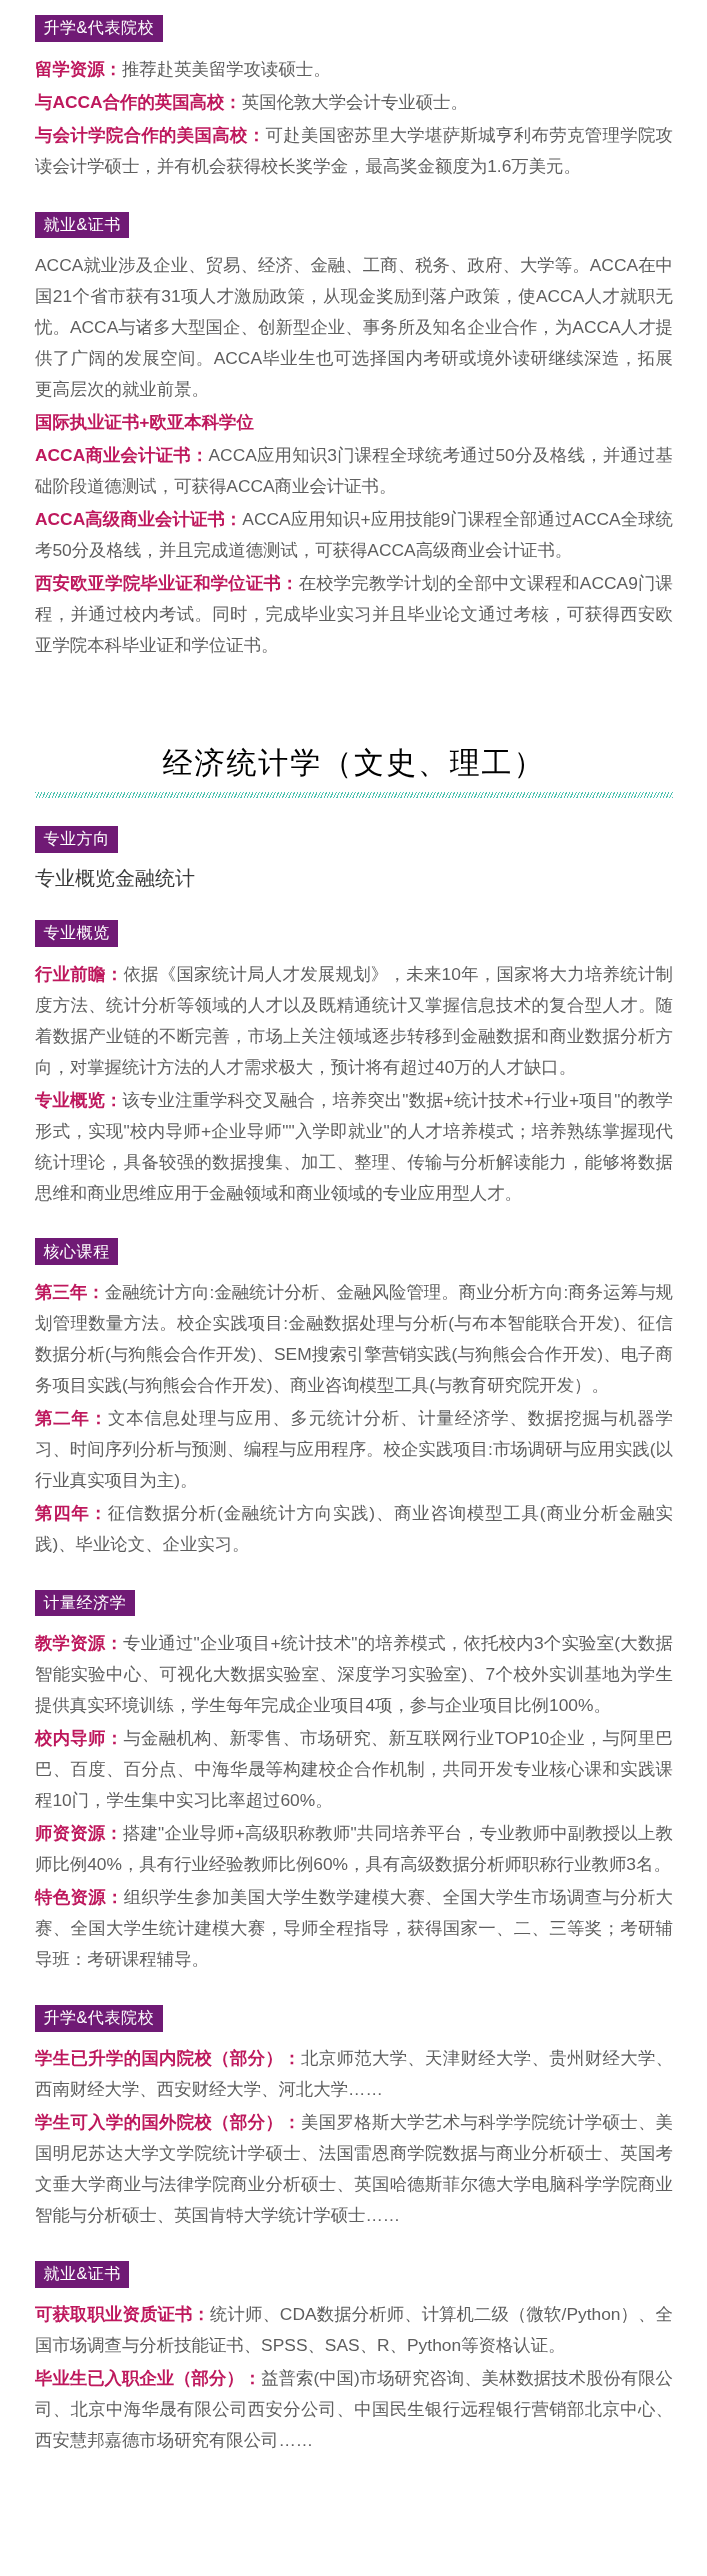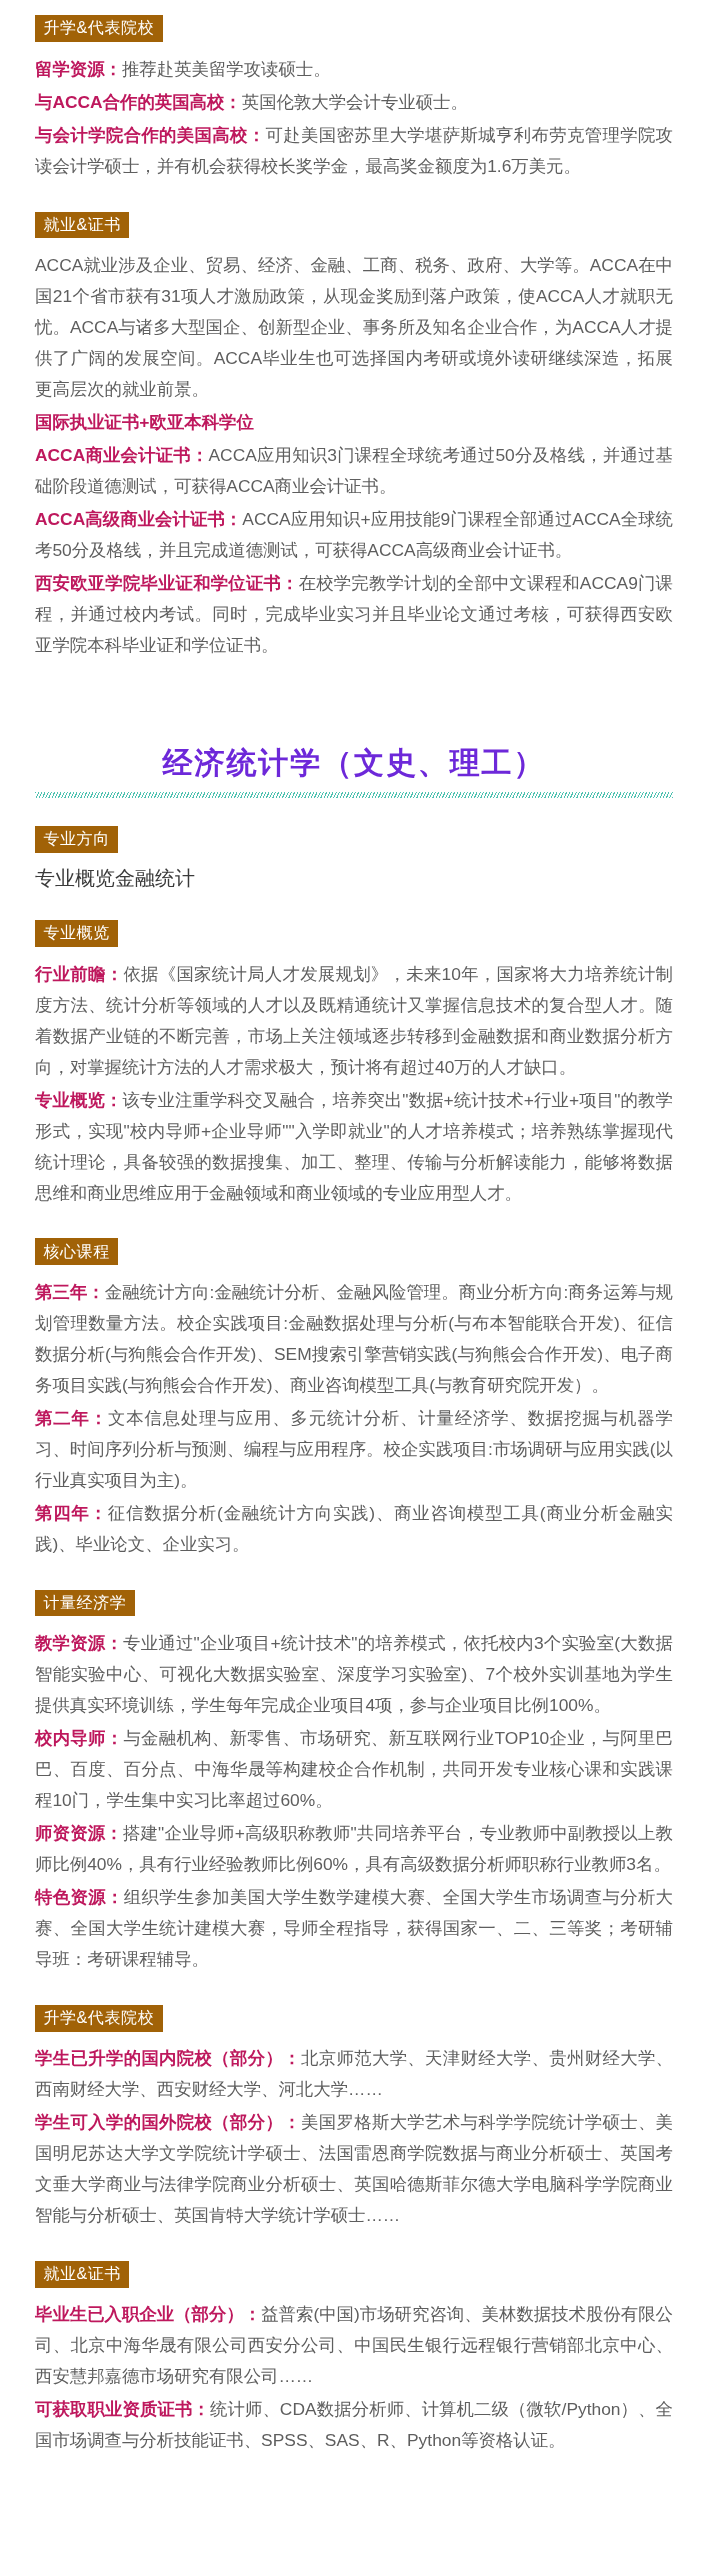--- a/index.html
+++ b/index.html
@@ -9,43 +9,43 @@
     height: 2576px;
     margin: 0;
     background: #ffffff;
     box-sizing: border-box;
     padding: 15.4px 35px 0 35px;
     overflow: hidden;
     font-family: "Liberation Sans", "DejaVu Sans", sans-serif;
   }
   .badge {
     display: inline-block;
-    background: #a16207;
+    background: #701a75;
     color: #ffffff;
     font-size: 16px;
     line-height: 1;
     font-weight: 500;
     letter-spacing: 0.6px;
     padding: 5.1px 8.4px 5.8px 8.4px;
     margin: 28px 0 11.6px 0;
   }
   .sec-first .badge { margin-top: 0; }
   .para {
     font-size: 17.4px;
     line-height: 31px;
     color: #5e5e5e;
     text-align: justify;
     margin: 0 0 1.9px 0;
   }
   .lbl { color: #be185d; font-weight: 700; }
   .title {
     text-align: center;
-    color: #6d28d9;
+    color: #000000;
     font-size: 30px;
-    font-weight: 700;
+    font-weight: 400;
     letter-spacing: 1.9px;
     line-height: 1.3;
     margin: 82px 0 0 0;
   }
   .divider {
     height: 5.8px;
     margin: 10.3px 0 0 0;
     background: repeating-linear-gradient(115deg, #4fc2b1 0px, #4fc2b1 1px, transparent 1px, transparent 2.9px);
   }
   .majors {
@@ -110,18 +110,18 @@
   </section>
 
   <section class="sec">
     <span class="badge">升学&amp;代表院校</span>
     <p class="para"><span class="lbl">学生已升学的国内院校（部分）：</span><span class="txt">北京师范大学、天津财经大学、贵州财经大学、西南财经大学、西安财经大学、河北大学……</span></p>
     <p class="para"><span class="lbl">学生可入学的国外院校（部分）：</span><span class="txt">美国罗格斯大学艺术与科学学院统计学硕士、美国明尼苏达大学文学院统计学硕士、法国雷恩商学院数据与商业分析硕士、英国考文垂大学商业与法律学院商业分析硕士、英国哈德斯菲尔德大学电脑科学学院商业智能与分析硕士、英国肯特大学统计学硕士……</span></p>
   </section>
 
   <section class="sec">
     <span class="badge">就业&amp;证书</span>
+    <p class="para"><span class="lbl">可获取职业资质证书：</span><span class="txt">统计师、CDA数据分析师、计算机二级（微软/Python）、全国市场调查与分析技能证书、SPSS、SAS、R、Python等资格认证。</span></p>
     <p class="para"><span class="lbl">毕业生已入职企业（部分）：</span><span class="txt">益普索(中国)市场研究咨询、美林数据技术股份有限公司、北京中海华晟有限公司西安分公司、中国民生银行远程银行营销部北京中心、西安慧邦嘉德市场研究有限公司……</span></p>
-    <p class="para"><span class="lbl">可获取职业资质证书：</span><span class="txt">统计师、CDA数据分析师、计算机二级（微软/Python）、全国市场调查与分析技能证书、SPSS、SAS、R、Python等资格认证。</span></p>
   </section>
 
 </div>
 
 
 </body></html>

